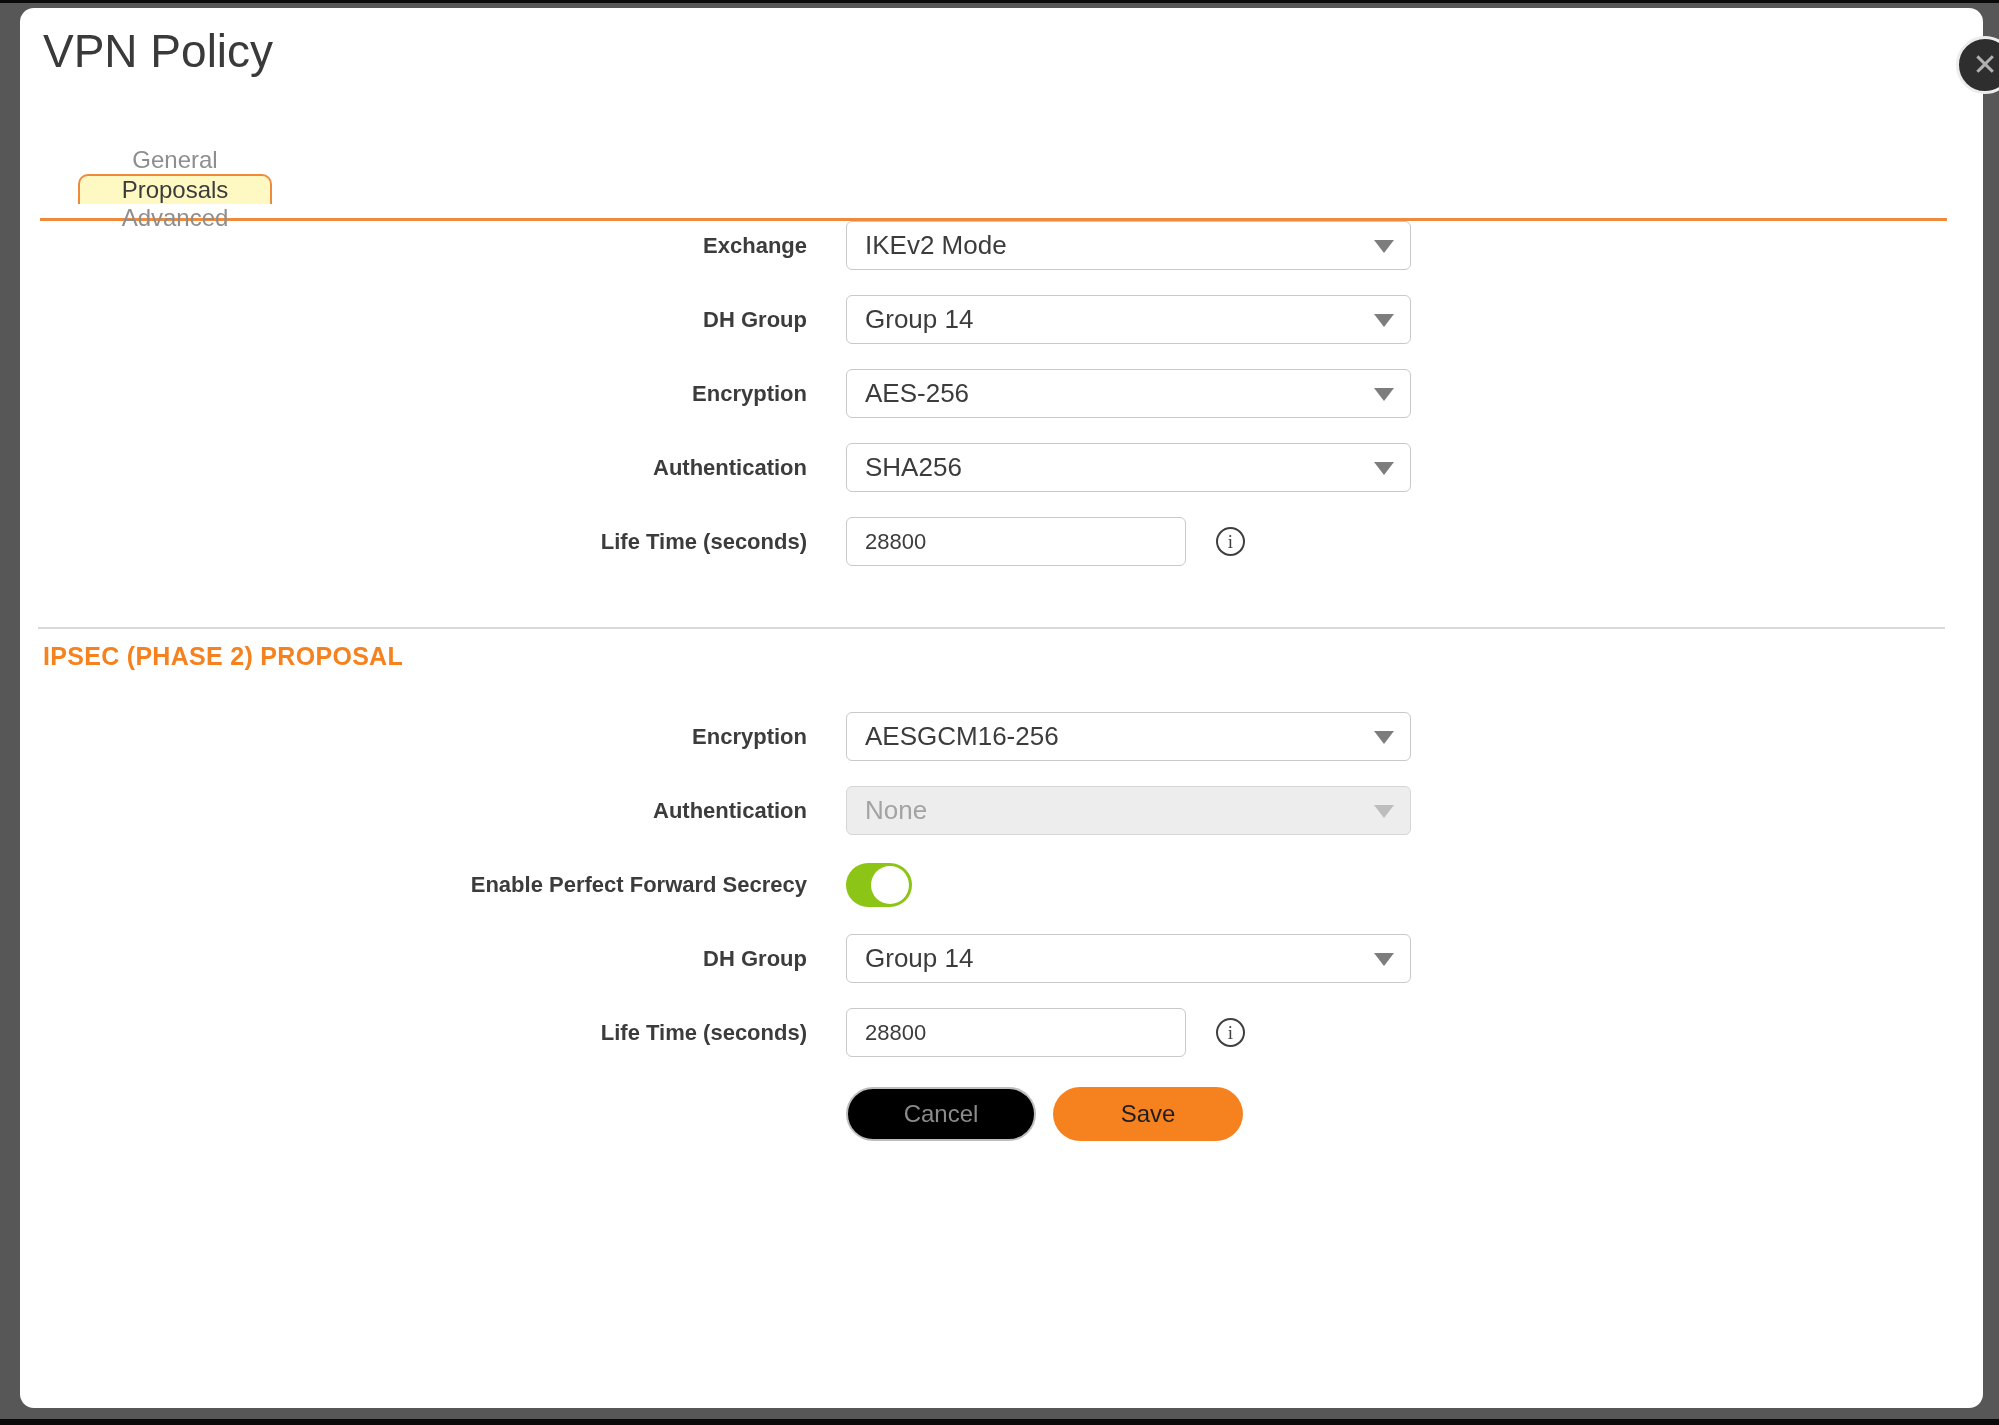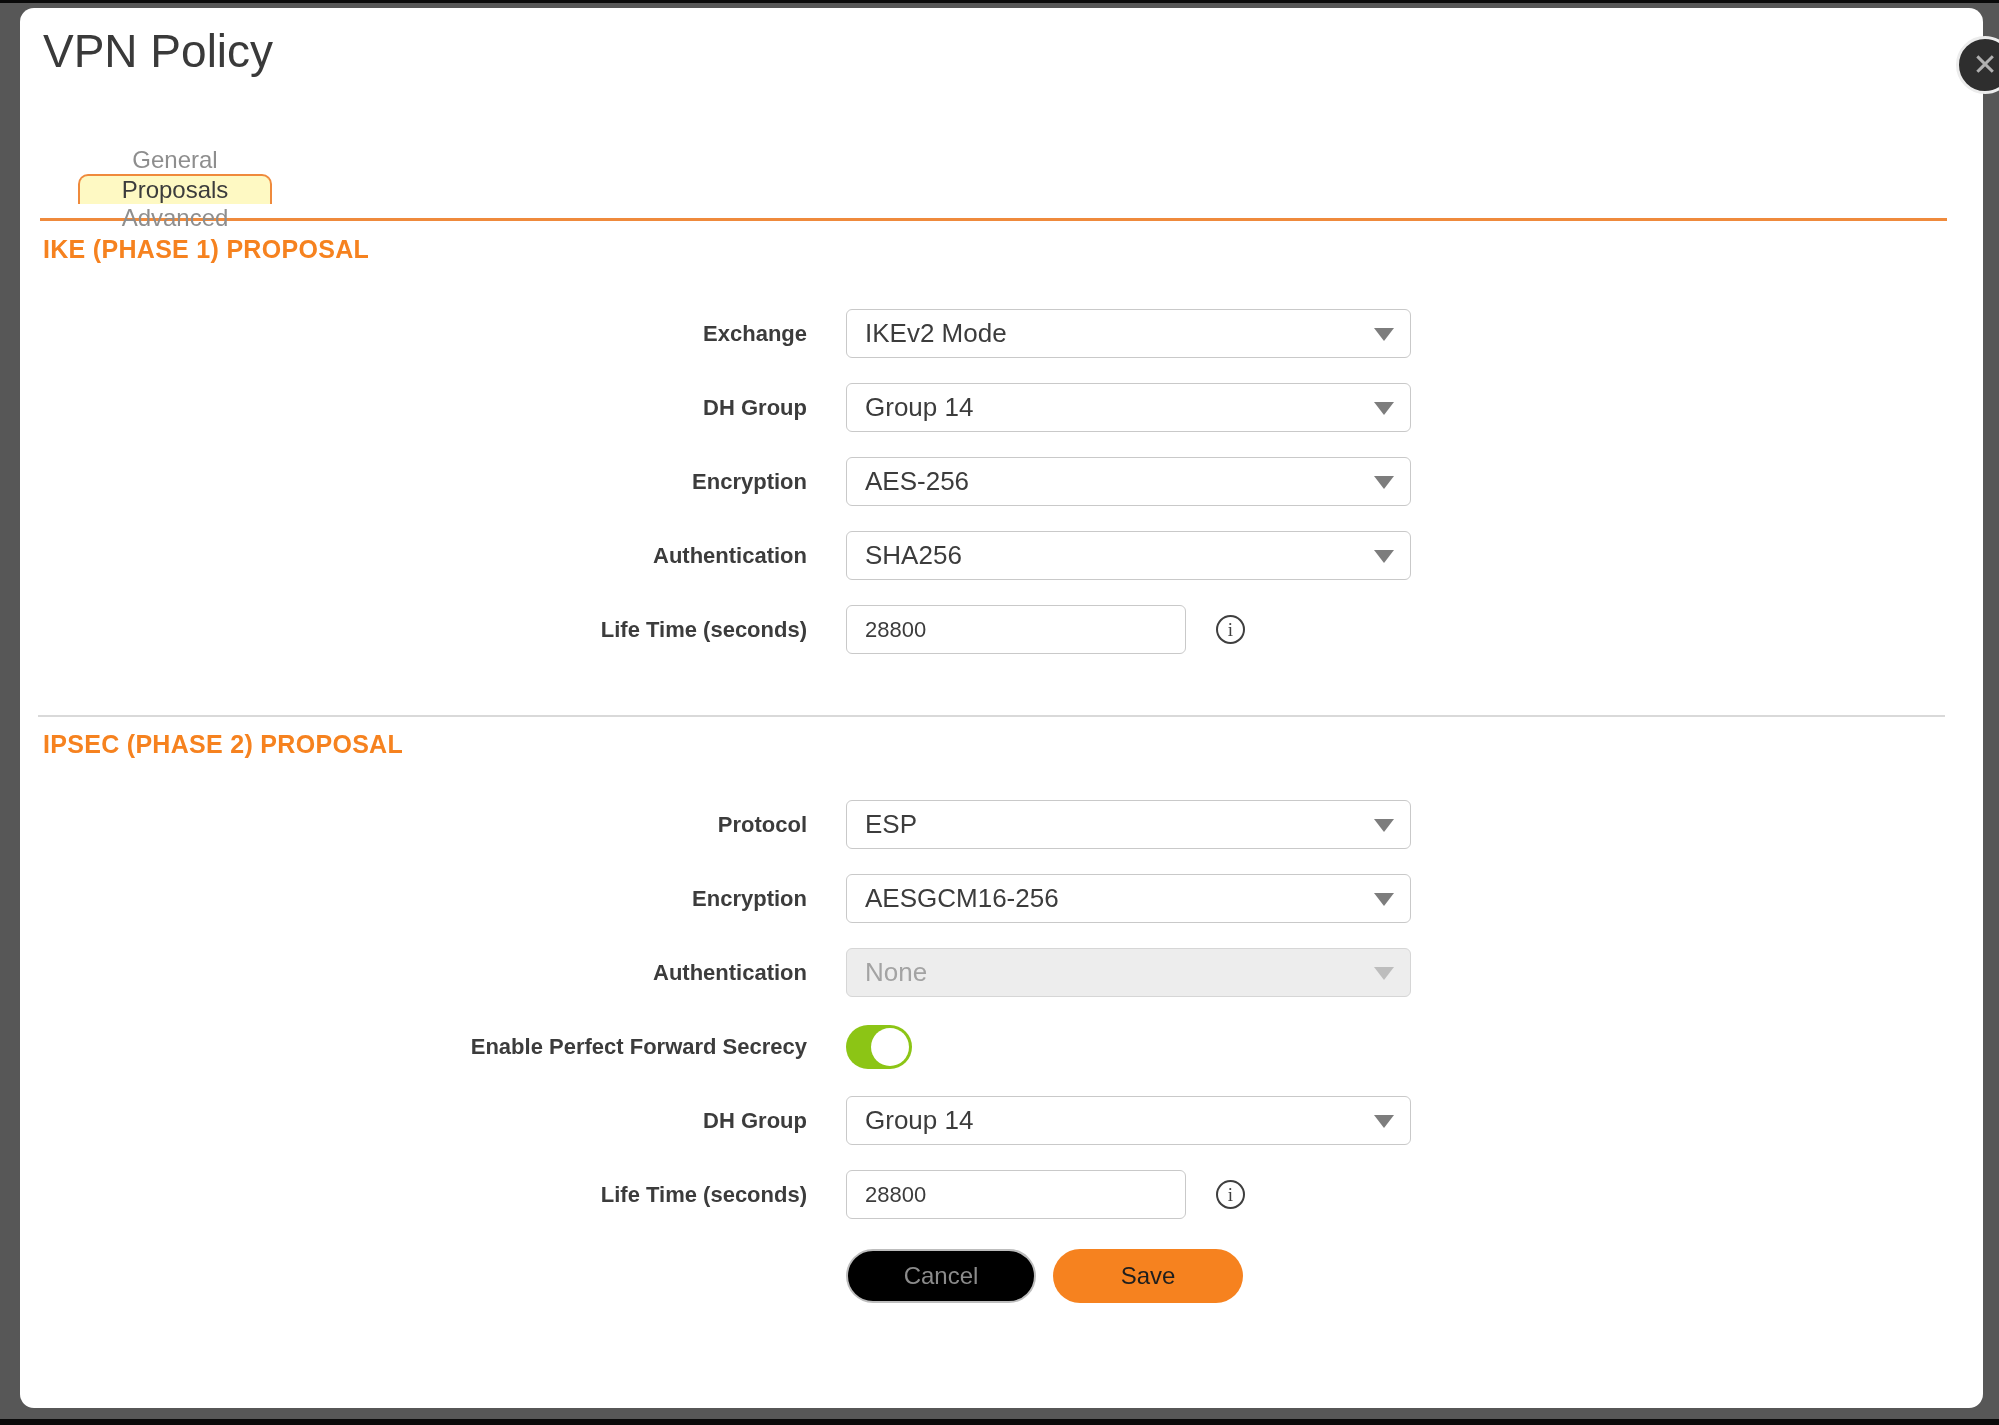--- a/index.html
+++ b/index.html
@@ -106,21 +106,20 @@
         <div class="tab active">
           <span>Proposals</span>
         </div>
         <div class="tab">
           <span>Advanced</span>
         </div>
       </div>
   </div>
 
   <div class="content">
-    <h2 class="section-heading heading-1">IKE (PHASE 1) PROPOSAL</h2>
     <div>
         <div class="row">
           <div class="lab">Exchange</div>
           <div class="ctrl">
             <div class="select">
               <span>IKEv2 Mode</span>
               <span class="caret"></span>
             </div>
           </div>
         </div>
@@ -157,29 +156,20 @@
             <input class="textbox" type="text" value="28800" style="">
             <span class="info">i</span>
           </div>
         </div>
       </div>
 
     <div class="divider"></div>
 
     <h2 class="section-heading heading-2">IPSEC (PHASE 2) PROPOSAL</h2>
     <div>
-        <div class="row">
-          <div class="lab">Protocol</div>
-          <div class="ctrl">
-            <div class="select">
-              <span>ESP</span>
-              <span class="caret"></span>
-            </div>
-          </div>
-        </div>
         <div class="row">
           <div class="lab">Encryption</div>
           <div class="ctrl">
             <div class="select">
               <span>AESGCM16-256</span>
               <span class="caret"></span>
             </div>
           </div>
         </div>
         <div class="row">

